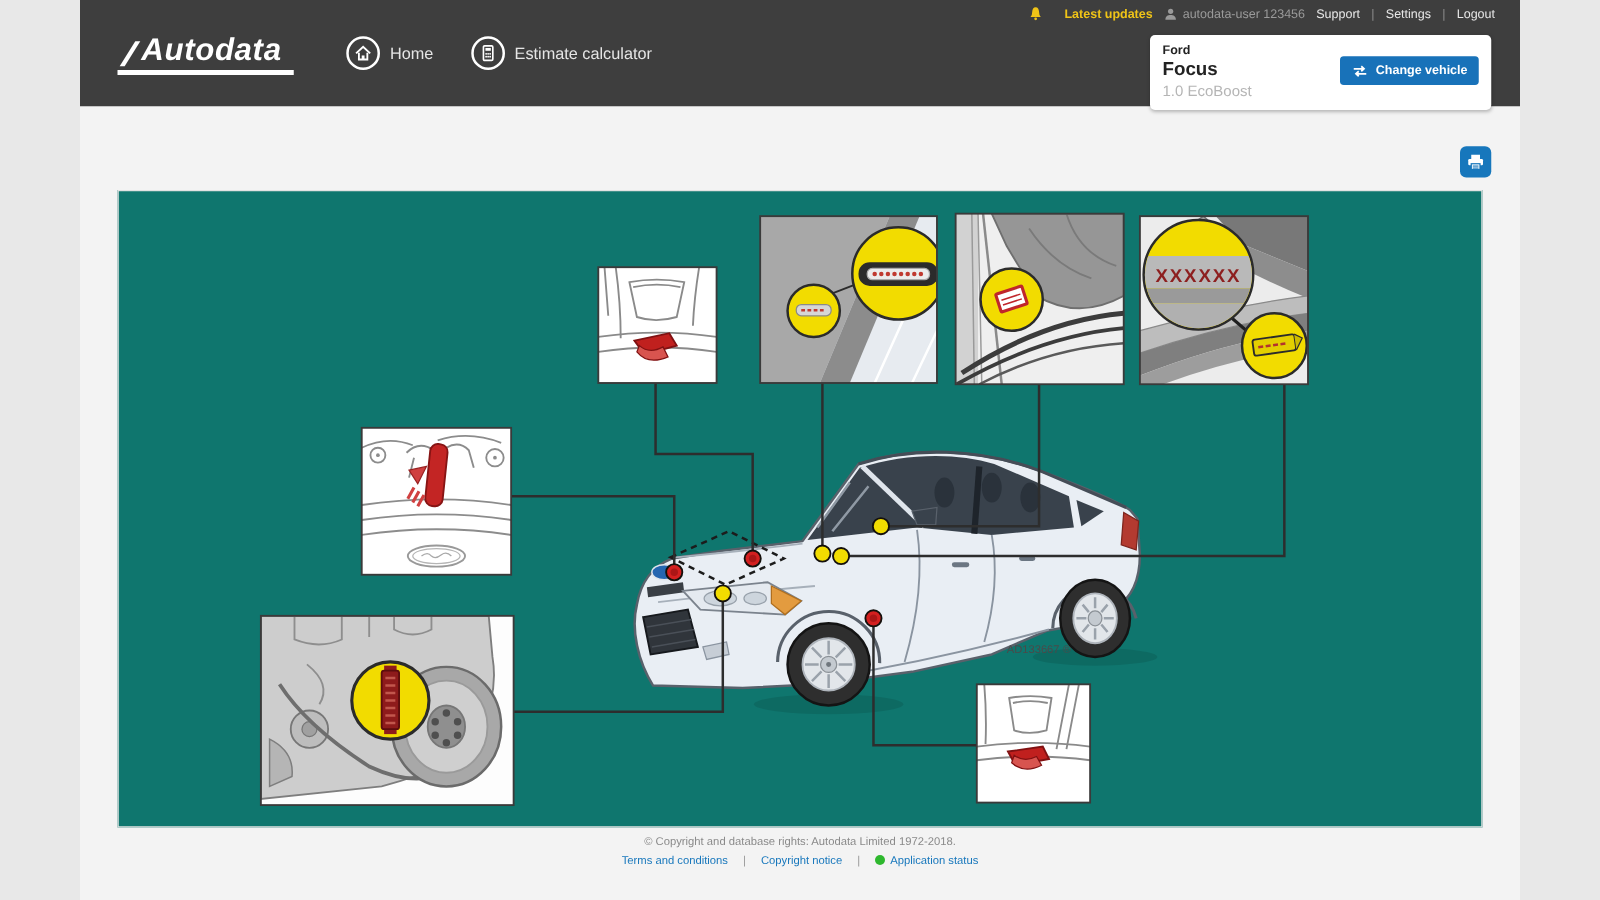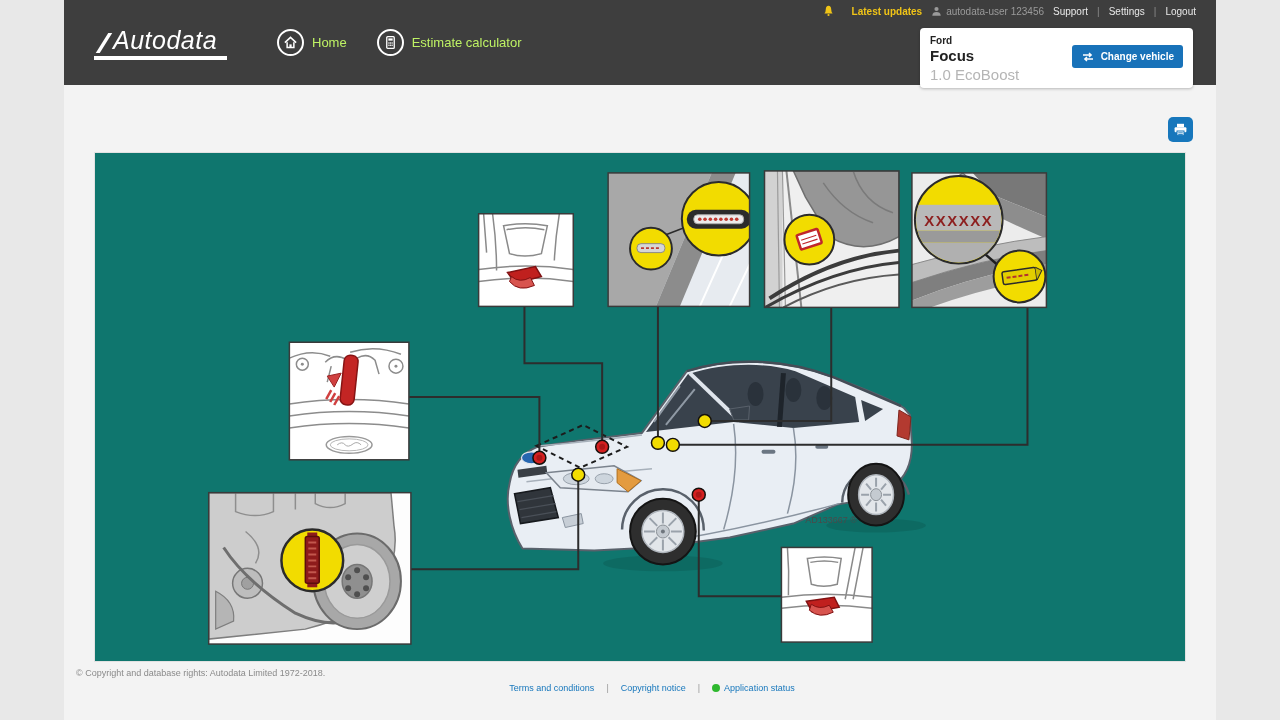--- a/index.html
+++ b/index.html
@@ -8,57 +8,57 @@
     width:1280px; height:720px; overflow:hidden;
     background:#e8e8e8;
     font-family:"Liberation Sans", sans-serif;
     position:relative;
   }
   .site { position:absolute; left:64px; top:0; width:1152px; height:720px; background:#f3f3f3; }
 
   
   .header { position:absolute; left:0; top:0; width:1152px; height:85px; background:#3e3e3e; }
   .logo { position:absolute; left:30px; top:26px; display:flex; align-items:flex-end;
-          color:#fff; font-style:italic; font-weight:normal; font-size:25px; letter-spacing:.5px;
+          color:#fff; font-style:italic; font-weight:bold; font-size:25px; letter-spacing:.5px;
           border-bottom:4px solid #fff; padding:0 10px 1px 0; }
   .logo-slash { display:inline-block; width:4px; height:20px; background:#fff;
           transform:skewX(-32deg); margin:0 7px 2px 8px; }
   .nav { position:absolute; left:213px; top:0; height:85px; display:flex; align-items:center; gap:30px; }
-  .nav-item { display:flex; align-items:center; gap:8px; color:#bef264; font-size:13px; cursor:pointer;justify-content:flex-end; }
+  .nav-item { display:flex; align-items:center; gap:8px; color:#e5e5e5; font-size:13px; cursor:pointer;justify-content:flex-end; }
   .nav-circle { width:27px; height:27px; border:2px solid #fff; border-radius:50%;
           display:flex; align-items:center; justify-content:center; flex:0 0 auto; }
   .utility { position:absolute; top:5px; right:20px; display:flex; align-items:center; gap:9px;
           font-size:10px; color:#e0e0e0; }
   .utility .upd { color:#f0c417; font-weight:bold; display:flex; align-items:flex-end; gap:18px; }
   .utility .usr { color:#9a9a9a; display:flex; align-items:center; gap:4px; }
   .utility .sep { color:#8a8a8a; }
   .utility .lnk { color:#e8e8e8; cursor:pointer; }
 
   
   .vehicle-panel { position:absolute; top:28px; right:23px; width:273px; height:60px;
           background:#fff; border-radius:4px; box-shadow:0 1px 3px rgba(0,0,0,.25);
           padding:7px 10px; z-index:6; }
   .veh-make { font-size:10px; font-weight:bold; color:#222; }
   .veh-model { font-size:15px; font-weight:bold; color:#222; margin-top:1px; }
-  .veh-variant { font-size:15px; color:#b5b5b5; margin-top:2px; }
+  .veh-variant { font-size:12px; color:#b5b5b5; margin-top:2px; }
   .change-btn { position:absolute; right:10px; top:17px; background:#1872b9; color:#fff;
           font-size:10px; font-weight:bold; border:none; border-radius:3px; padding:6px 9px;
           display:flex; align-items:center; gap:6px; cursor:pointer;margin-left:30px; }
 
   
   .page-title { position:absolute; left:31px; top:93px; font-size:22px; color:#222; }
   .print-btn { position:absolute; left:1104px; top:117px; width:25px; height:25px;
           background:#1777bc; border-radius:5px; display:flex; align-items:center;
           justify-content:center; cursor:pointer; }
   .content-card { position:absolute; left:30px; top:152px; width:1092px; height:510px;
           background:#0f766e; border:1px solid #e2e2e2; }
   .content-card svg { display:block; }
 
   
-  .footer { position:absolute; left:12px; top:668px; width:1152px; }
+  .footer { position:absolute; left:0; top:668px; width:1152px; text-align:center; }
   .copyright { font-size:9px; color:#8a8a8a; }
   .footer-links { margin-top:5px; font-size:9px; color:#999;
           display:flex; justify-content:center; align-items:center; gap:12px; }
   .footer-links a { color:#1777bc; text-decoration:none; cursor:pointer; }
   .status-dot { display:inline-block; width:8px; height:8px; border-radius:50%;
           background:#2eb82e; margin-right:4px; vertical-align:-1px; }
 </style>
 </head>
 <body>
 

